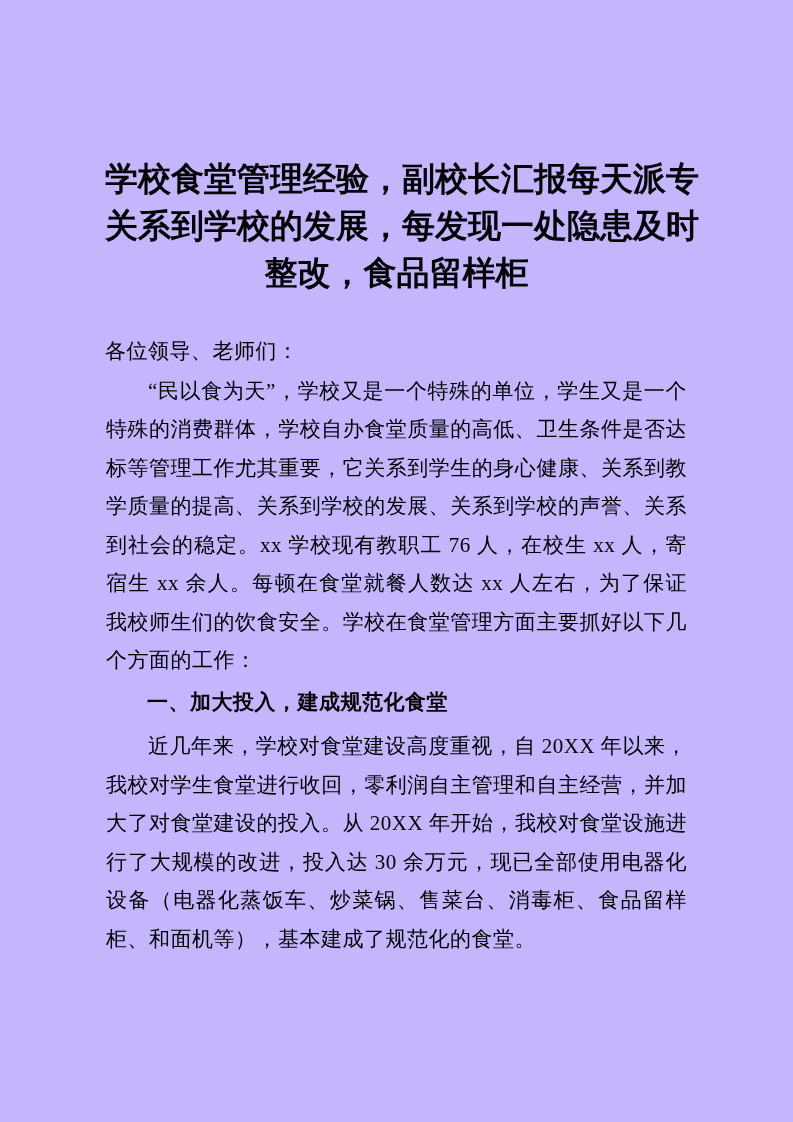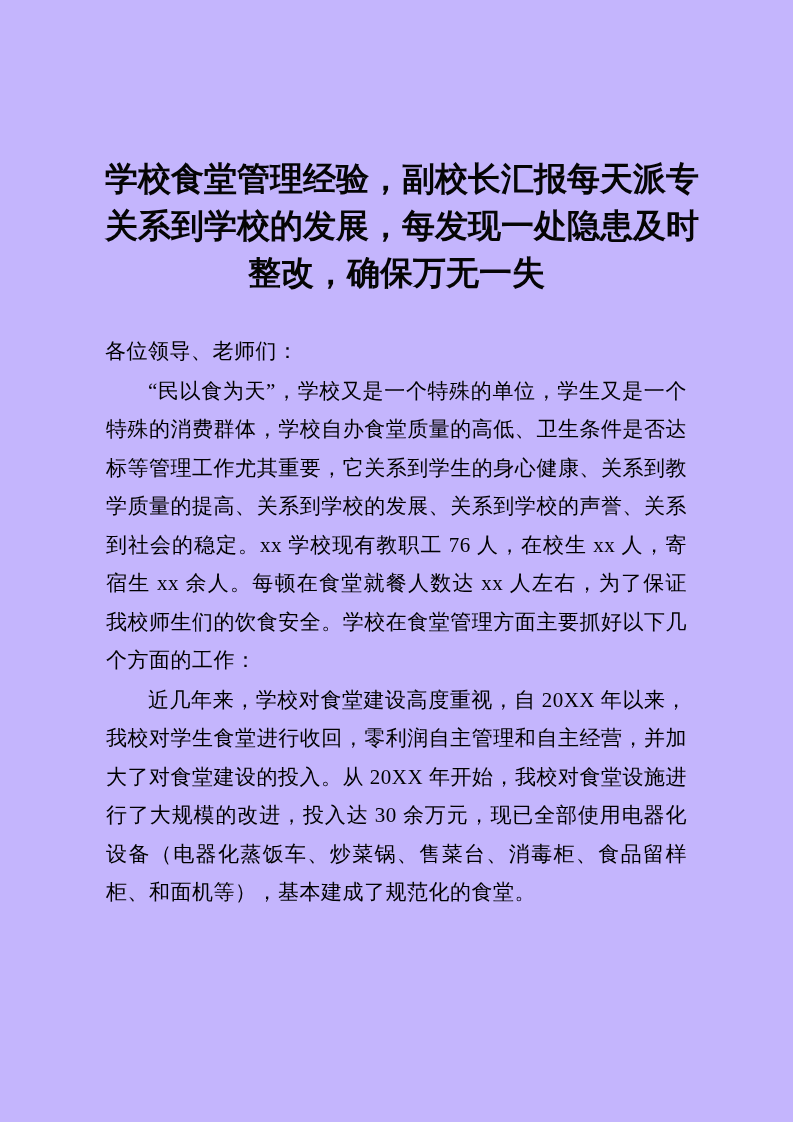--- a/index.html
+++ b/index.html
@@ -62,23 +62,24 @@
   }
 </style>
 </head>
 <body>
 
 <div class="page">
 
   <h1 class="doc-title">
     <span class="title-line">学校食堂管理经验，副校长汇报每天派专</span>
     <span class="title-line">关系到学校的发展，每发现一处隐患及时</span>
-    <span class="title-line">整改，确保万无一失</span>
+    <span class="title-line">整改，食品留样柜</span>
   </h1>
 
   <p class="salutation">各位领导、老师们：</p>
 
   <p class="body-para">“民以食为天”，学校又是一个特殊的单位，学生又是一个特殊的消费群体，学校自办食堂质量的高低、卫生条件是否达标等管理工作尤其重要，它关系到学生的身心健康、关系到教学质量的提高、关系到学校的发展、关系到学校的声誉、关系到社会的稳定。xx 学校现有教职工 76 人，在校生 xx 人，寄宿生 xx 余人。每顿在食堂就餐人数达 xx 人左右，为了保证我校师生们的饮食安全。学校在食堂管理方面主要抓好以下几个方面的工作：</p>
 
+  <h2 class="section-heading">一、加大投入，建成规范化食堂</h2>
 
   <p class="body-para">近几年来，学校对食堂建设高度重视，自 20XX 年以来，我校对学生食堂进行收回，零利润自主管理和自主经营，并加大了对食堂建设的投入。从 20XX 年开始，我校对食堂设施进行了大规模的改进，投入达 30 余万元，现已全部使用电器化设备（电器化蒸饭车、炒菜锅、售菜台、消毒柜、食品留样柜、和面机等），基本建成了规范化的食堂。</p>
 
 </div>
 
 </body></html>

